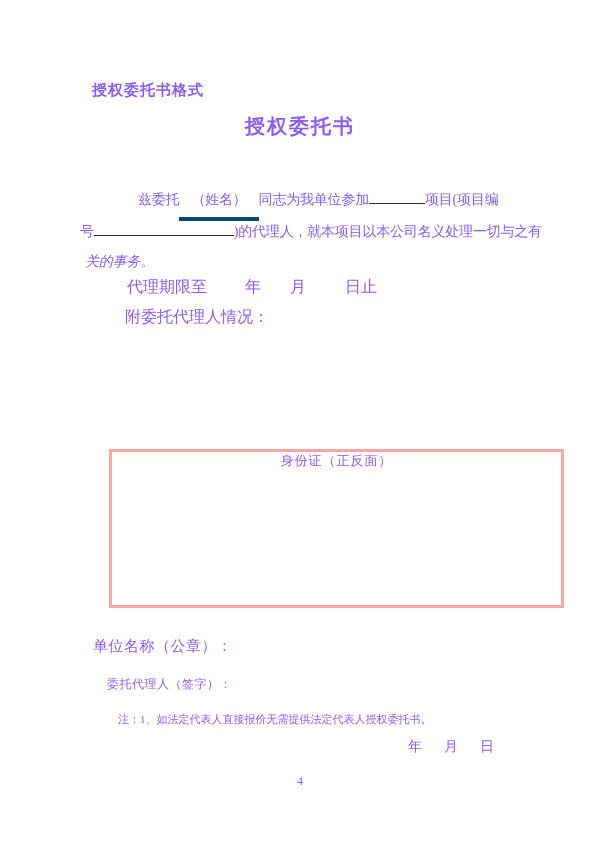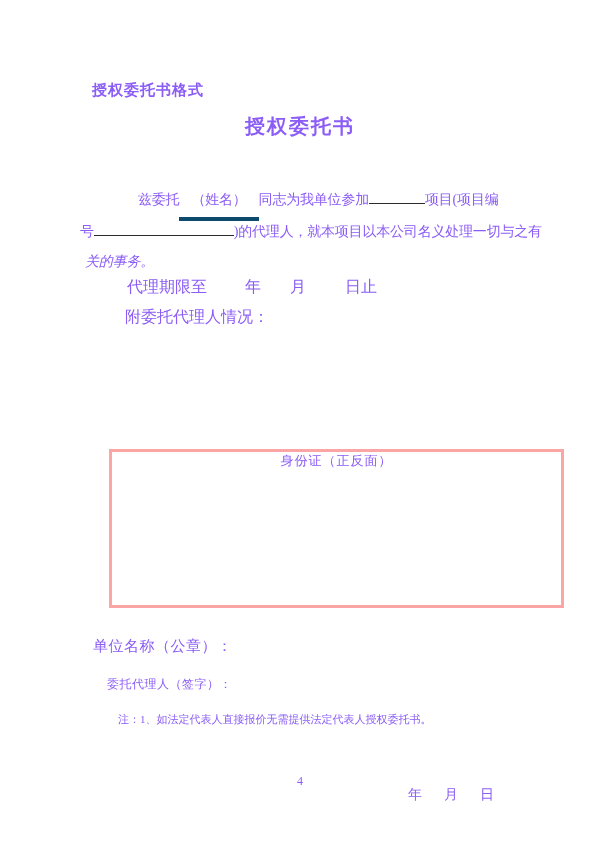--- a/index.html
+++ b/index.html
@@ -38,21 +38,21 @@
   .id-box{
     position:absolute;left:109px;top:449px;width:449px;height:153px;
     border:3px solid #fca5a5;
     display:flex;justify-content:center;
   }
   .id-box-caption{font-size:13px;letter-spacing:1px;}
   .sig-unit{left:93px;top:612px;font-size:15px;letter-spacing:0.5px;margin-top:24px;}
   .sig-legal{left:107px;top:644px;font-size:15px;letter-spacing:0.5px;}
   .sig-agent{left:107px;top:674px;font-size:12px;letter-spacing:0.5px;}
   .note-line{left:118px;top:709px;font-size:11px;letter-spacing:0px;}
-  .date-line{left:408px;top:737px;font-size:14px;margin-top:48px;}
+  .date-line{left:408px;top:737px;font-size:14px;}
   .date-line span{display:inline-block;}
   .date-gap{margin-left:22px;}
   .page-number{left:0;top:771px;width:600px;text-align:center;font-size:12px;}
 </style>
 </head>
 <body>
 
 <div class="page">
 
   <div class="line section-label">授权委托书格式</div>

